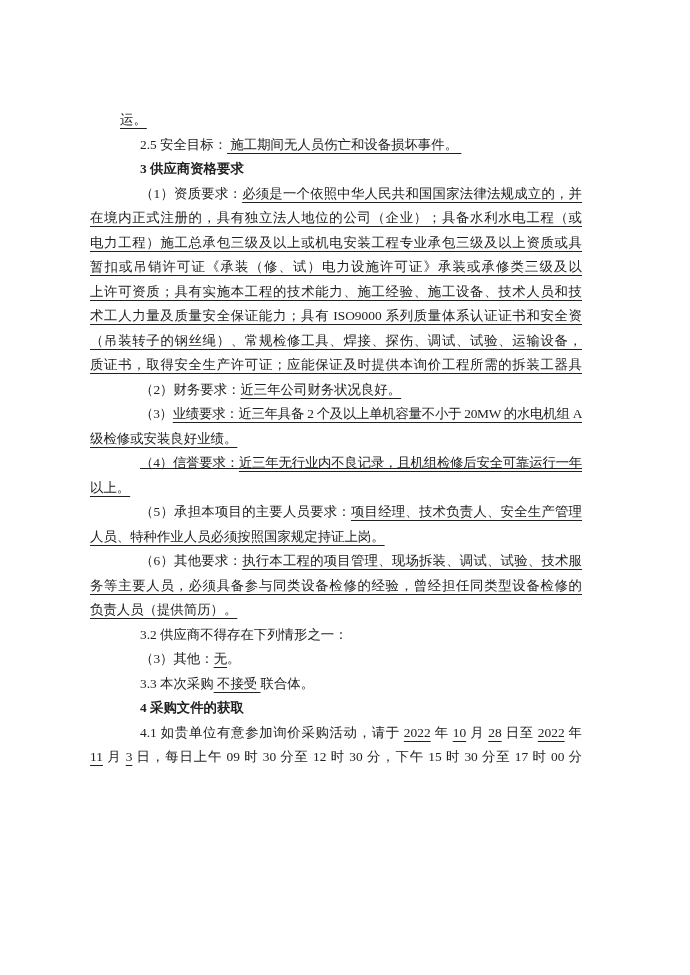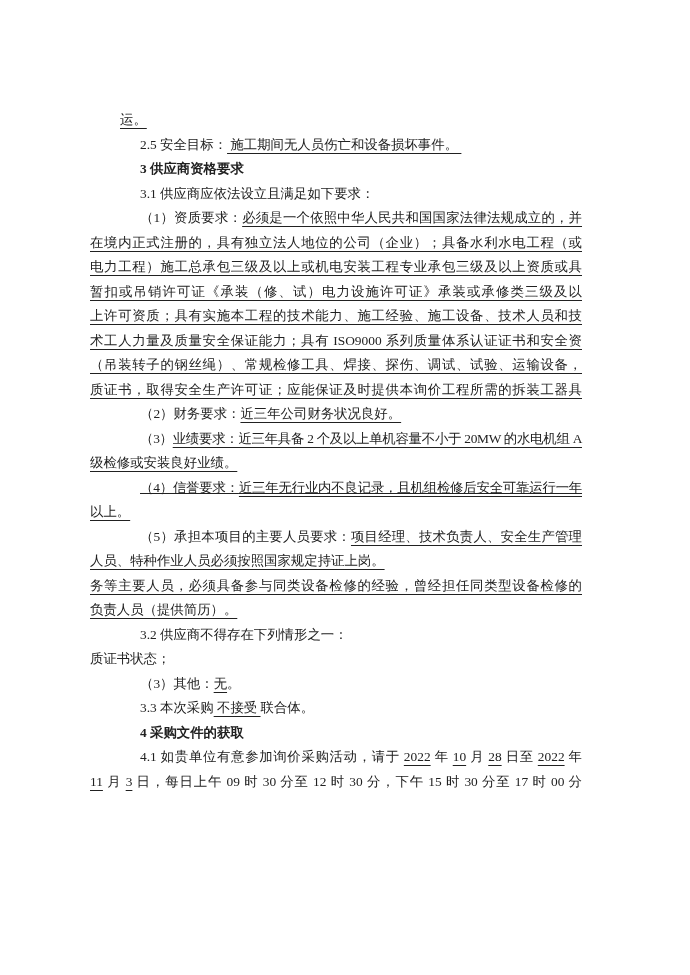--- a/index.html
+++ b/index.html
@@ -47,39 +47,38 @@
   .b { font-weight: 700; }
 </style>
 </head>
 <body>
 
 <div class="page">
   <div class="text-block">
       <div class="line ind-sm"><span class="u">运。</span></div>
       <div class="line ind"><span>2.5 安全目标：</span><span class="u">&nbsp;施工期间无人员伤亡和设备损坏事件。&nbsp;</span></div>
       <div class="line ind"><span class="b">3 供应商资格要求</span></div>
-      <div class="line ind"><span>3.1 供应商应依法设立且满足如下要求：</span></div>
       <div class="line j ind"><span>（1）资质要求：</span><span class="u">必须是一个依照中华人民共和国国家法律法规成立的，并</span></div>
       <div class="line j"><span class="u">在境内正式注册的，具有独立法人地位的公司（企业）；具备水利水电工程（或</span></div>
       <div class="line j"><span class="u">电力工程）施工总承包三级及以上或机电安装工程专业承包三级及以上资质或具</span></div>
       <div class="line j"><span class="u">暂扣或吊销许可证《承装（修、试）电力设施许可证》承装或承修类三级及以</span></div>
       <div class="line j"><span class="u">上许可资质；具有实施本工程的技术能力、施工经验、施工设备、技术人员和技</span></div>
       <div class="line j"><span class="u">术工人力量及质量安全保证能力；具有 ISO9000 系列质量体系认证证书和安全资</span></div>
       <div class="line j"><span class="u">（吊装转子的钢丝绳）、常规检修工具、焊接、探伤、调试、试验、运输设备，</span></div>
       <div class="line j"><span class="u">质证书，取得安全生产许可证；应能保证及时提供本询价工程所需的拆装工器具</span></div>
       <div class="line ind"><span>（2）财务要求：</span><span class="u">近三年公司财务状况良好。</span></div>
       <div class="line j ind" style="letter-spacing: -0.3px;"><span>（3）</span><span class="u">业绩要求：近三年具备 2 个及以上单机容量不小于 20MW 的水电机组 A</span></div>
       <div class="line"><span class="u">级检修或安装良好业绩。</span></div>
       <div class="line j ind" style="letter-spacing: -0.26px; text-decoration: underline;"><span>（4）信誉要求：</span><span class="u">近三年无行业内不良记录，且机组检修后安全可靠运行一年</span></div>
       <div class="line"><span class="u">以上。</span></div>
       <div class="line j ind"><span>（5）承担本项目的主要人员要求：</span><span class="u">项目经理、技术负责人、安全生产管理</span></div>
       <div class="line"><span class="u">人员、特种作业人员必须按照国家规定持证上岗。</span></div>
+      <div class="line j ind"><span>（6）其他要求：</span><span class="u">执行本工程的项目管理、现场拆装、调试、试验、技术服</span></div>
       <div class="line j"><span class="u">务等主要人员，必须具备参与同类设备检修的经验，曾经担任同类型设备检修的</span></div>
       <div class="line"><span class="u">负责人员（提供简历）。</span></div>
       <div class="line ind"><span>3.2 供应商不得存在下列情形之一：</span></div>
-      <div class="line"><span>质证书状态；</span></div>
       <div class="line ind"><span>（3）其他：</span><span class="u">无</span><span>。</span></div>
       <div class="line ind"><span>3.3 本次采购</span><span class="u">&nbsp;不接受&nbsp;</span><span>联合体。</span></div>
       <div class="line ind"><span class="b">4 采购文件的获取</span></div>
       <div class="line j ind"><span>4.1 如贵单位有意参加询价采购活动，请于 </span><span class="u">2022</span><span> 年 </span><span class="u">10</span><span> 月 </span><span class="u">28</span><span> 日至 </span><span class="u">2022</span><span> 年</span></div>
       <div class="line j"><span class="u">11</span><span> 月 </span><span class="u">3</span><span> 日，每日上午 09 时 30 分至 12 时 30 分，下午 15 时 30 分至 17 时 00 分</span></div>
     </div>
 </div>
 
 </body></html>

